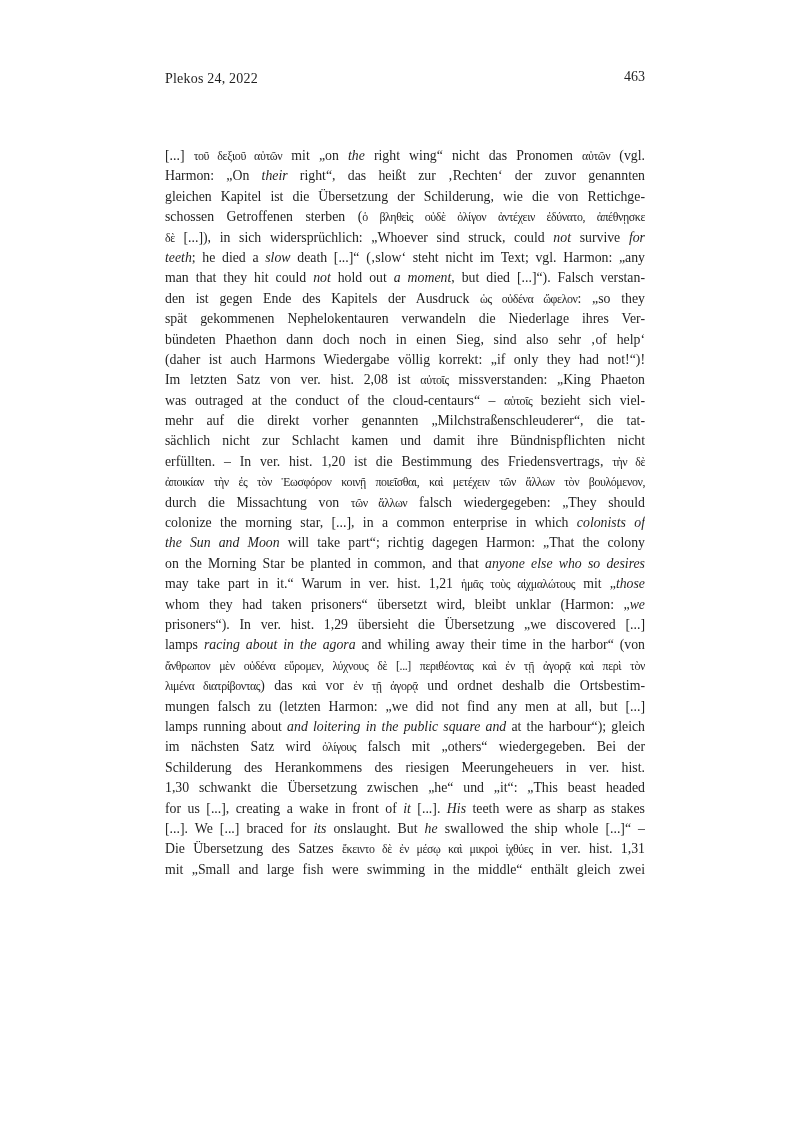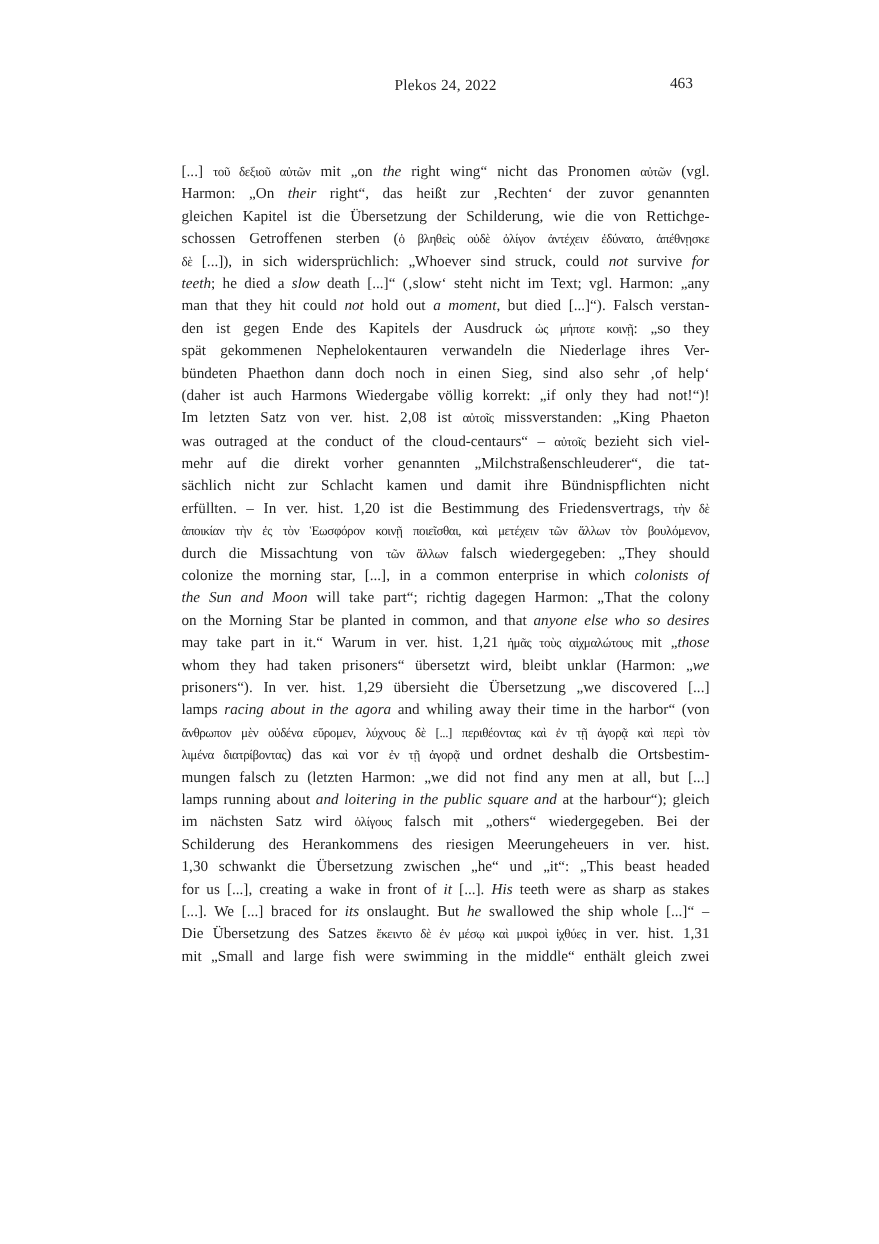--- a/index.html
+++ b/index.html
@@ -20,27 +20,26 @@
     position: absolute;
     top: 70px;
     left: 165px;
     width: 480px;
     height: 18px;
     font-size: 14px;
     line-height: 18px;
   }
   .journal-ref {
     display: block;
-    text-align: center;
     letter-spacing: 0.2px;
   }
   .page-number {
     position: absolute;
     top: -2px;
-    right: 15px;
+    right: 0;
     font-size: 14px;
   }
   .textblock {
     position: absolute;
     top: 146px;
     left: 165px;
     width: 480px;
   }
   .line {
     font-size: 13.8px;
@@ -71,21 +70,21 @@
   </div>
 
   <div class="textblock">
       <div class="line"><span class="r">[...] </span><span class="g">τοῦ δεξιοῦ αὐτῶν</span><span class="r"> mit „on </span><span class="i">the</span><span class="r"> right wing“ nicht das Pronomen </span><span class="g">αὐτῶν</span><span class="r"> (vgl.</span></div>
       <div class="line"><span class="r">Harmon: „On </span><span class="i">their</span><span class="r"> right“, das heißt zur ‚Rechten‘ der zuvor genannten</span></div>
       <div class="line"><span class="r">gleichen Kapitel ist die Übersetzung der Schilderung, wie die von Rettichge-</span></div>
       <div class="line"><span class="r">schossen Getroffenen sterben (</span><span class="g">ὁ βληθεὶς οὐδὲ ὀλίγον ἀντέχειν ἐδύνατο, ἀπέθνῃσκε</span></div>
       <div class="line"><span class="g">δὲ</span><span class="r"> [...]), in sich widersprüchlich: „Whoever sind struck, could </span><span class="i">not</span><span class="r"> survive </span><span class="i">for</span></div>
       <div class="line"><span class="i">teeth</span><span class="r">; he died a </span><span class="i">slow</span><span class="r"> death [...]“ (‚slow‘ steht nicht im Text; vgl. Harmon: „any</span></div>
       <div class="line"><span class="r">man that they hit could </span><span class="i">not</span><span class="r"> hold out </span><span class="i">a moment</span><span class="r">, but died [...]“). Falsch verstan-</span></div>
-      <div class="line"><span class="r">den ist gegen Ende des Kapitels der Ausdruck </span><span class="g">ὡς μήποτε κοινῇ</span><span class="r">: „so they</span></div>
+      <div class="line"><span class="r">den ist gegen Ende des Kapitels der Ausdruck </span><span class="g">ὡς οὐδένα ὤφελον</span><span class="r">: „so they</span></div>
       <div class="line"><span class="r">spät gekommenen Nephelokentauren verwandeln die Niederlage ihres Ver-</span></div>
       <div class="line"><span class="r">bündeten Phaethon dann doch noch in einen Sieg, sind also sehr ‚of help‘</span></div>
       <div class="line"><span class="r">(daher ist auch Harmons Wiedergabe völlig korrekt: „if only they had not!“)!</span></div>
       <div class="line"><span class="r">Im letzten Satz von ver. hist. 2,08 ist </span><span class="g">αὐτοῖς</span><span class="r"> missverstanden: „King Phaeton</span></div>
       <div class="line"><span class="r">was outraged at the conduct of the cloud-centaurs“ – </span><span class="g">αὐτοῖς</span><span class="r"> bezieht sich viel-</span></div>
       <div class="line"><span class="r">mehr auf die direkt vorher genannten „Milchstraßenschleuderer“, die tat-</span></div>
       <div class="line"><span class="r">sächlich nicht zur Schlacht kamen und damit ihre Bündnispflichten nicht</span></div>
       <div class="line"><span class="r">erfüllten. – In ver. hist. 1,20 ist die Bestimmung des Friedensvertrags, </span><span class="g">τὴν δὲ</span></div>
       <div class="line"><span class="g">ἀποικίαν τὴν ἐς τὸν Ἑωσφόρον κοινῇ ποιεῖσθαι, καὶ μετέχειν τῶν ἄλλων τὸν βουλόμενον,</span></div>
       <div class="line"><span class="r">durch die Missachtung von </span><span class="g">τῶν ἄλλων</span><span class="r"> falsch wiedergegeben: „They should</span></div>

